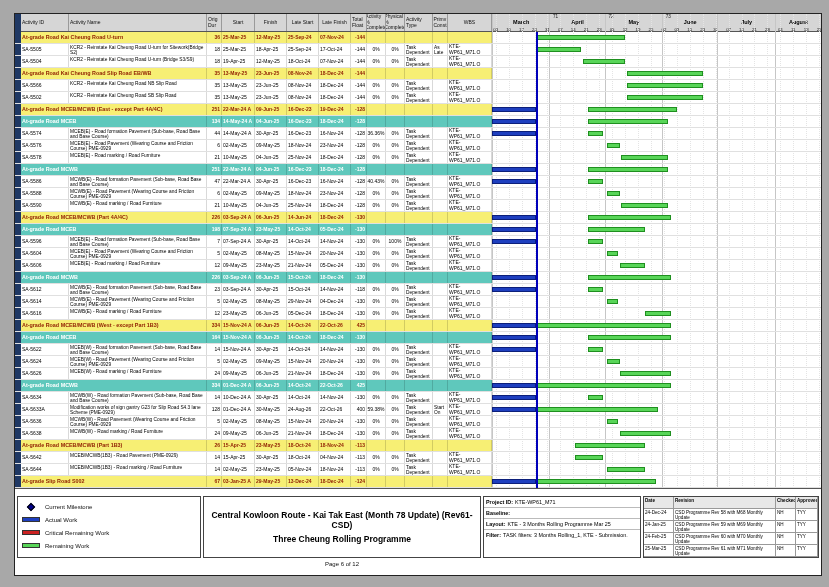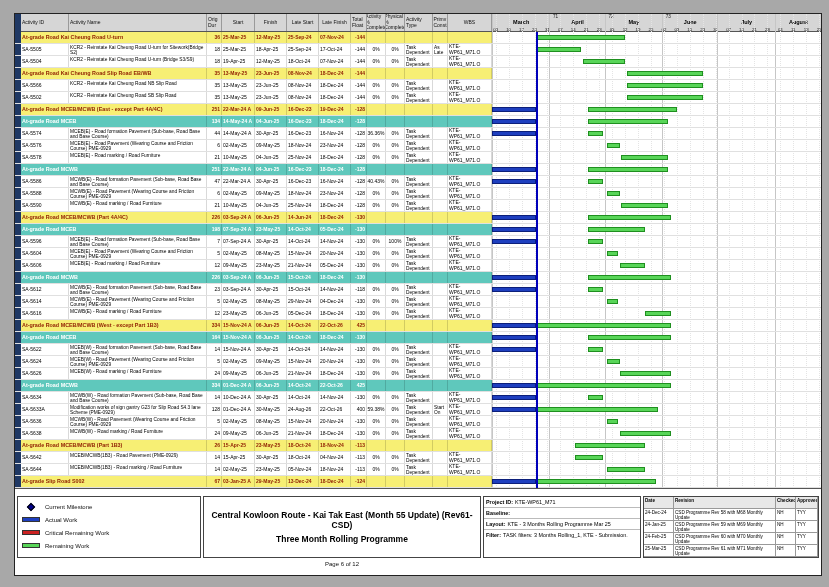--- a/index.html
+++ b/index.html
@@ -922,22 +922,22 @@
           <div class="lg-item">
             <span class="lg-swatch" style="background: rgb(204, 34, 34);"></span>
             <span class="lg-label">Critical Remaining Work</span>
           </div>
           <div class="lg-item">
             <span class="lg-swatch" style="background: rgb(88, 213, 88);"></span>
             <span class="lg-label">Remaining Work</span>
           </div>
         </div>
       <div class="fbox title-box">
-        <div class="t1">Central Kowloon Route - Kai Tak East (Month 55 Update) (Rev61- CSD)</div>
-        <div class="t1">Three Month Rolling Programme</div>
+        <div class="t1">Central Kowloon Route - Kai Tak East (Month 78 Update) (Rev61- CSD)</div>
+        <div class="t1">Three Cheung Rolling Programme</div>
       </div>
       <div class="pg">Page 6 of 12</div>
       <div class="fbox info-box" id="infobox">
           <div class="info-line">
             <span class="info-label">Project ID:</span>
             <span class="info-value">KTE-WP61_M71</span>
           </div>
           <div class="info-line">
             <span class="info-label">Baseline:</span>
             <span class="info-value"></span>

